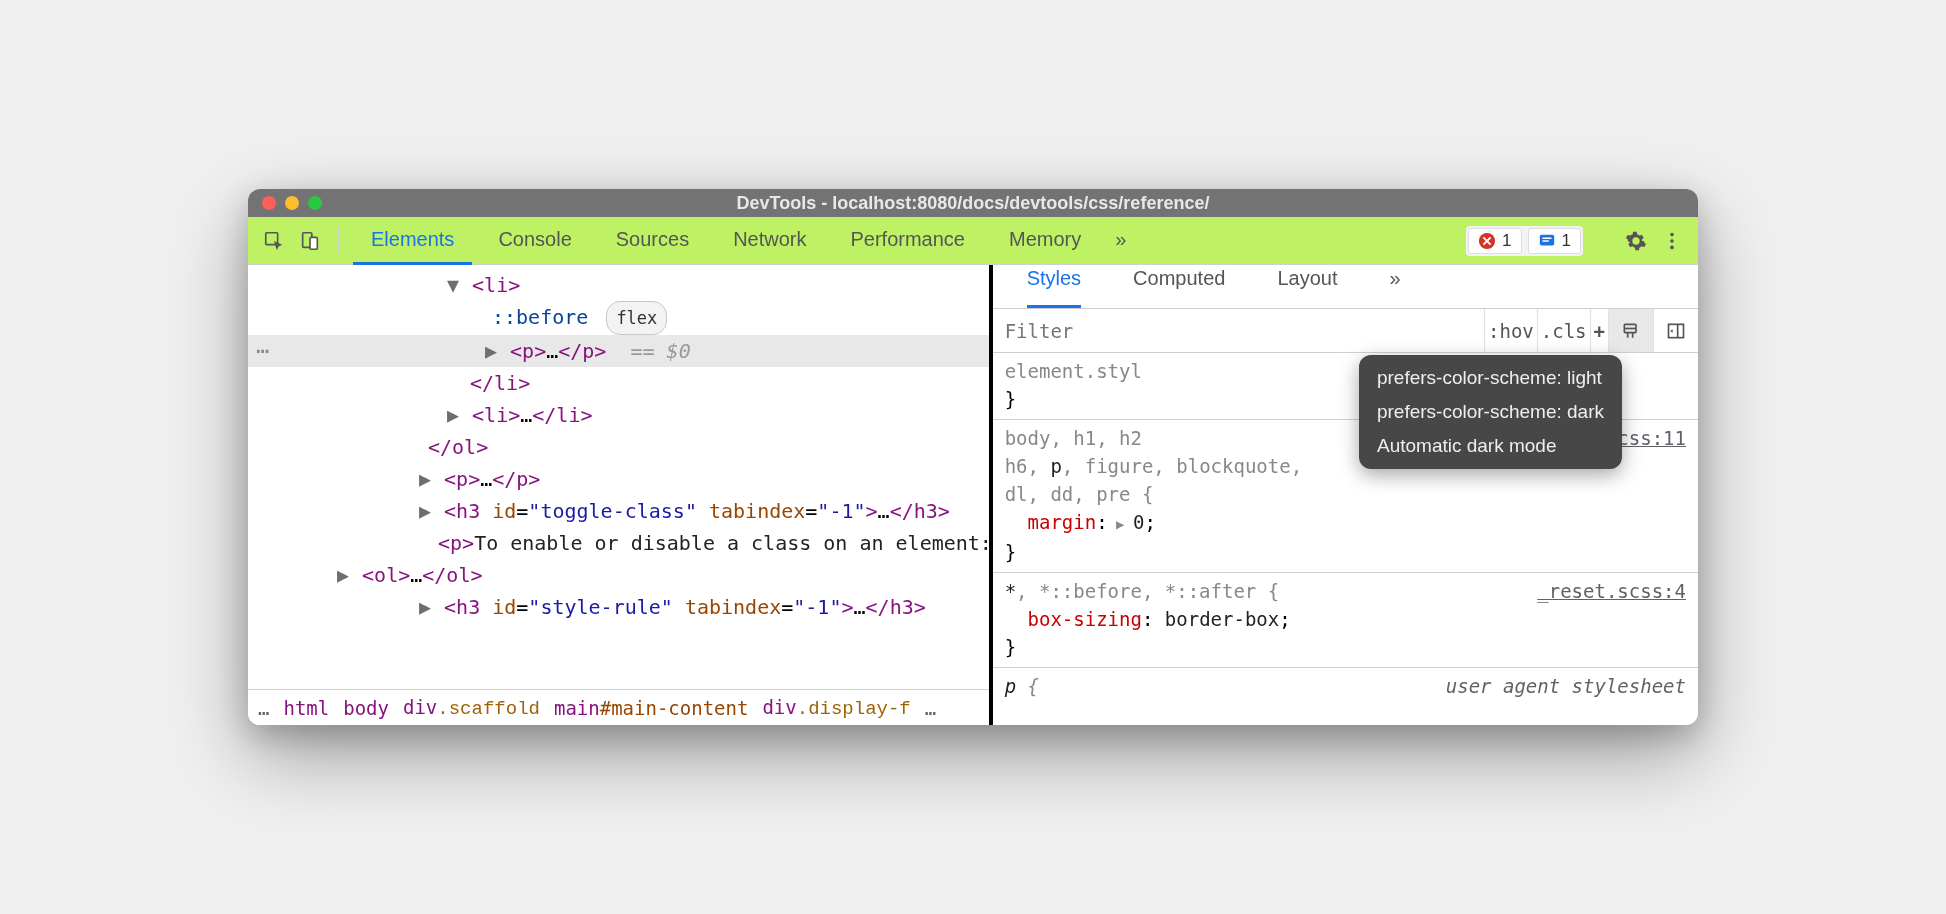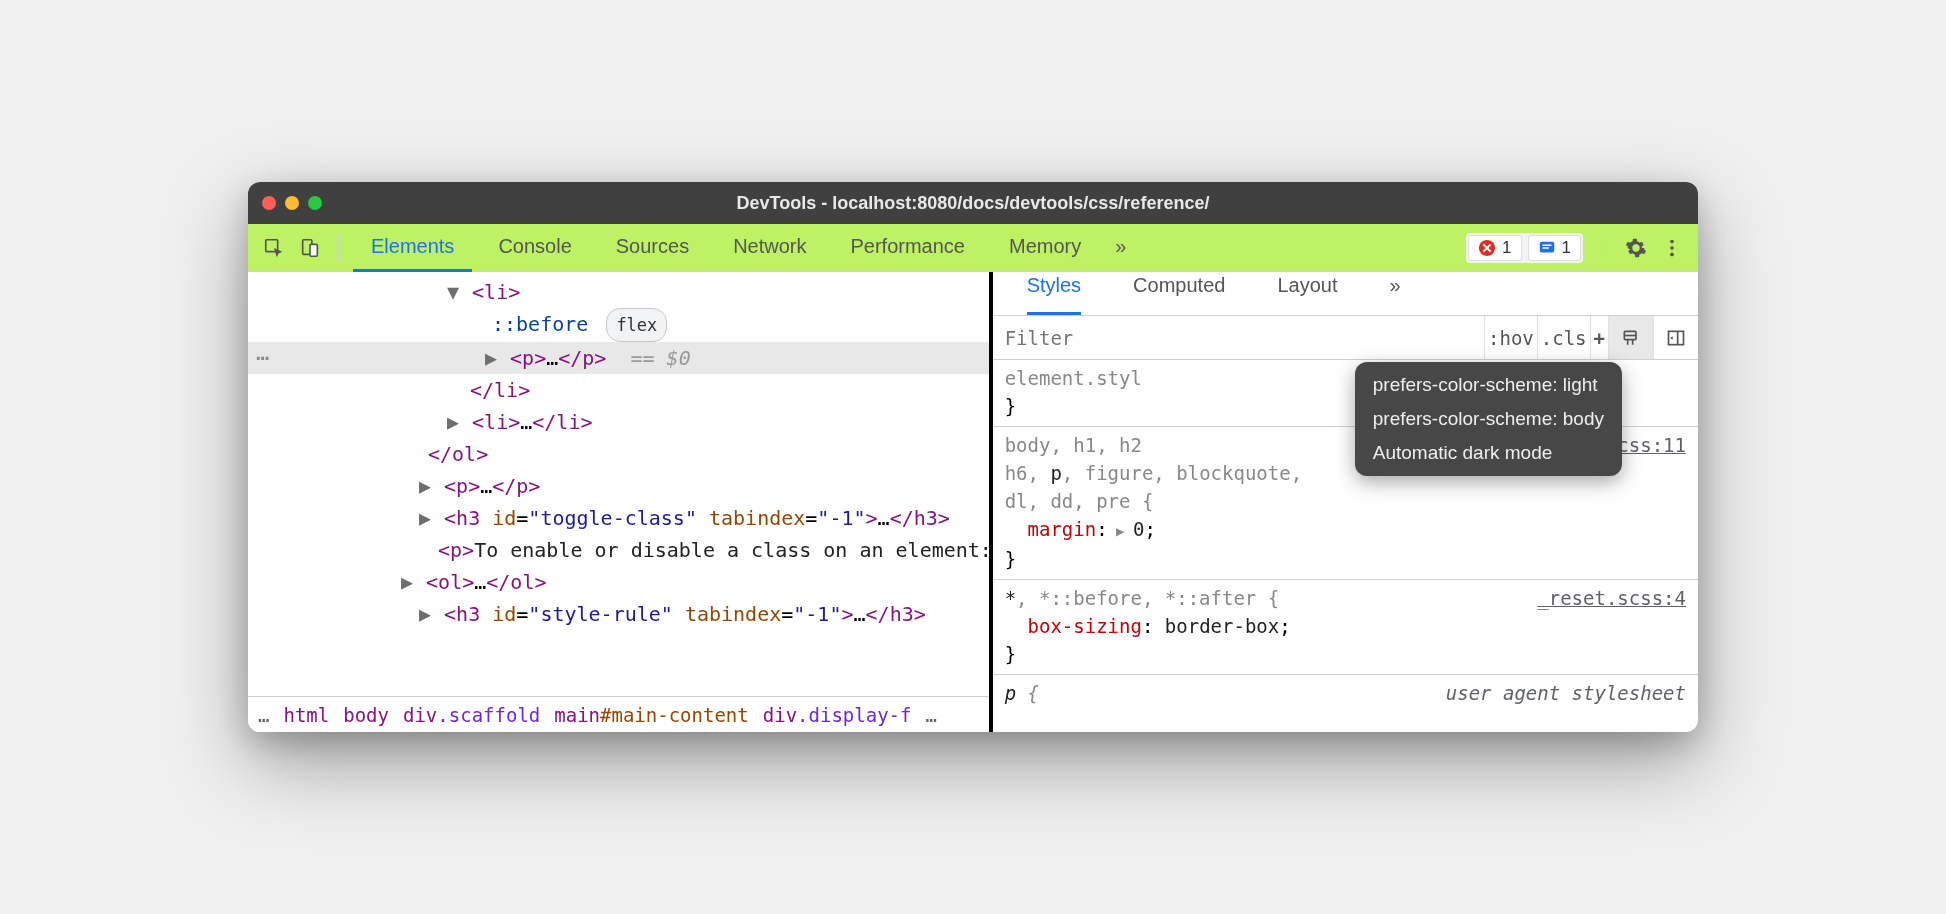--- a/index.html
+++ b/index.html
@@ -14,22 +14,22 @@
 }
 .window {
   width: 1450px;
   background: #fff;
   border-radius: 12px;
   overflow: hidden;
   box-shadow: 0 30px 80px rgba(0,0,0,0.35), 0 10px 30px rgba(0,0,0,0.2);
   position: relative;
 }
 .titlebar {
-  background: #404040;
-  height: 42px;
+  background: #737373;
+  height: 28px;
   display: flex;
   align-items: center;
   padding: 0 14px;
   position: relative;
 }
 .traffic-lights { display: flex; gap: 9px; }
 .traffic-lights span { width: 14px; height: 14px; border-radius: 50%; display: block; }
 .tl-red { background: #ff5f57; }
 .tl-yellow { background: #febc2e; }
 .tl-green { background: #28c840; }
@@ -147,21 +147,21 @@
   background: #fff;
   display: flex;
   align-items: center;
   padding: 0 10px;
   font-size: 19px;
   gap: 14px;
   overflow: hidden;
 }
 .breadcrumb span { color: #5f6368; cursor: pointer; white-space: nowrap;}
 .breadcrumb .bc-el { color: #881280; }
-.breadcrumb .bc-cls { color: #6d28d9; }
+.breadcrumb .bc-cls { color: #a16207; font-family: Liberation Mono, monospace; }
 .breadcrumb .bc-id { color: #994500; }
 .bc-more { color: #888; }
 
 
 .right {
   flex: 1;
   display: flex;
   flex-direction: column;
   font-size: 19px;
   position: relative;
@@ -350,21 +350,21 @@
           <span class="arrow">▶</span>
           <span class="tag-open">&lt;p&gt;</span><span>…</span><span class="tag-open">&lt;/p&gt;</span>
         </div>
         <div class="ln" style="padding-left:170px;">
           <span class="arrow">▶</span>
           <span class="tag-open">&lt;h3 </span><span class="tag-attr">id</span>=<span class="tag-str">"toggle-class"</span> <span class="tag-attr">tabindex</span>=<span class="tag-str">"-1"</span><span class="tag-open">&gt;</span><span>…</span><span class="tag-open">&lt;/h3&gt;</span>
         </div>
         <div class="ln" style="padding-left:190px;">
           <span class="tag-open">&lt;p&gt;</span><span class="text-content">To enable or disable a class on an element:</span>
         </div>
-        <div class="ln" style="padding-left:120px;margin-left:32px;">
+        <div class="ln" style="padding-left:88px;">
           <span class="arrow">▶</span>
           <span class="tag-open">&lt;ol&gt;</span><span>…</span><span class="tag-open">&lt;/ol&gt;</span>
         </div>
         <div class="ln" style="padding-left:170px;">
           <span class="arrow">▶</span>
           <span class="tag-open">&lt;h3 </span><span class="tag-attr">id</span>=<span class="tag-str">"style-rule"</span> <span class="tag-attr">tabindex</span>=<span class="tag-str">"-1"</span><span class="tag-open">&gt;</span><span>…</span><span class="tag-open">&lt;/h3&gt;</span>
         </div>
       </div>
       <div class="breadcrumb">
         <span class="bc-more">…</span>
@@ -424,19 +424,19 @@
           <div>}</div>
         </div>
         <div class="rule" style="border-bottom:none;">
           <div class="src ua">user agent stylesheet</div>
           <div class="sel" style="font-style:italic;"><strong>p</strong> {</div>
         </div>
       </div>
 
       <div class="popup">
         <div>prefers-color-scheme: light</div>
-        <div>prefers-color-scheme: body</div>
+        <div>prefers-color-scheme: dark</div>
         <div>Automatic dark mode</div>
       </div>
     </div>
 
   </div>
 </div>
 
 </body></html>

